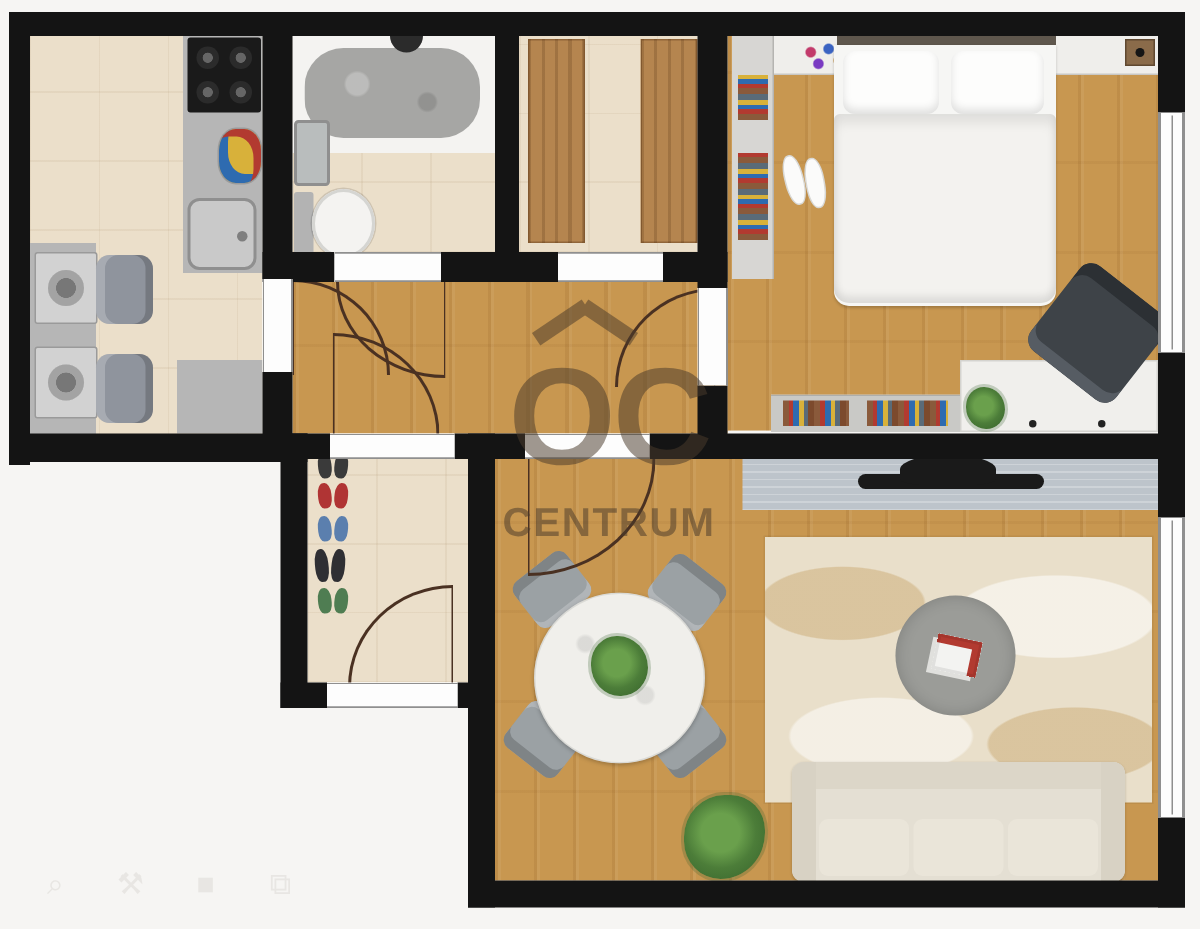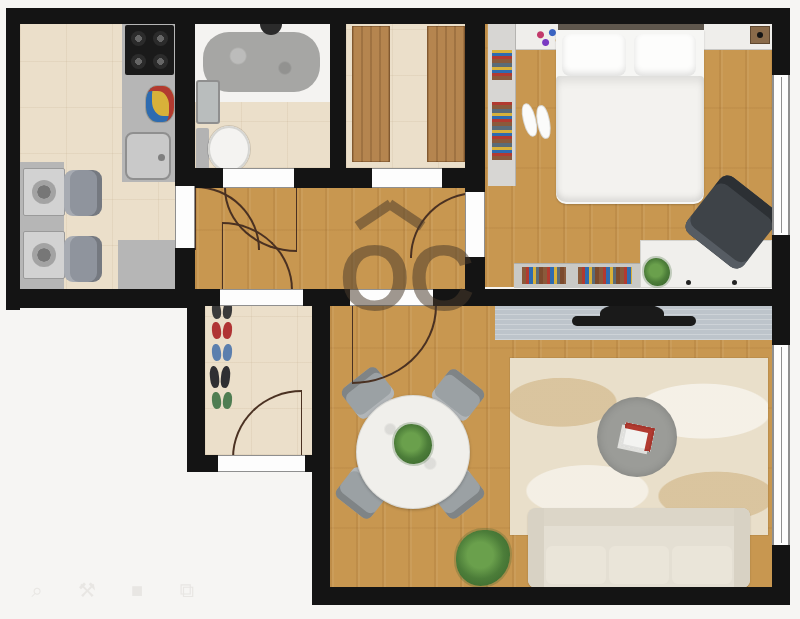--- a/index.html
+++ b/index.html
@@ -208,20 +208,21 @@
   <div class="window v" style="left:772px;top:75px;width:18px;height:160px;"></div>
   <div class="window v" style="left:772px;top:345px;width:18px;height:200px;"></div>
 
   <div id="watermark" style="left:326px;top:192px;width:160px;">
     <div id="wm-roof">
         <span></span>
         <span></span>
       </div>
     <div id="wm-logo">OC</div>
     <div style="height:14px;"></div>
+    <div class="wm-line">CENTRUM</div>
   </div>
 </div>
 
 <div id="toolbar">
   <div class="ticon">⌕</div>
   <div class="ticon">⚒</div>
   <div class="ticon">■</div>
   <div class="ticon">⧉</div>
 </div>
 

